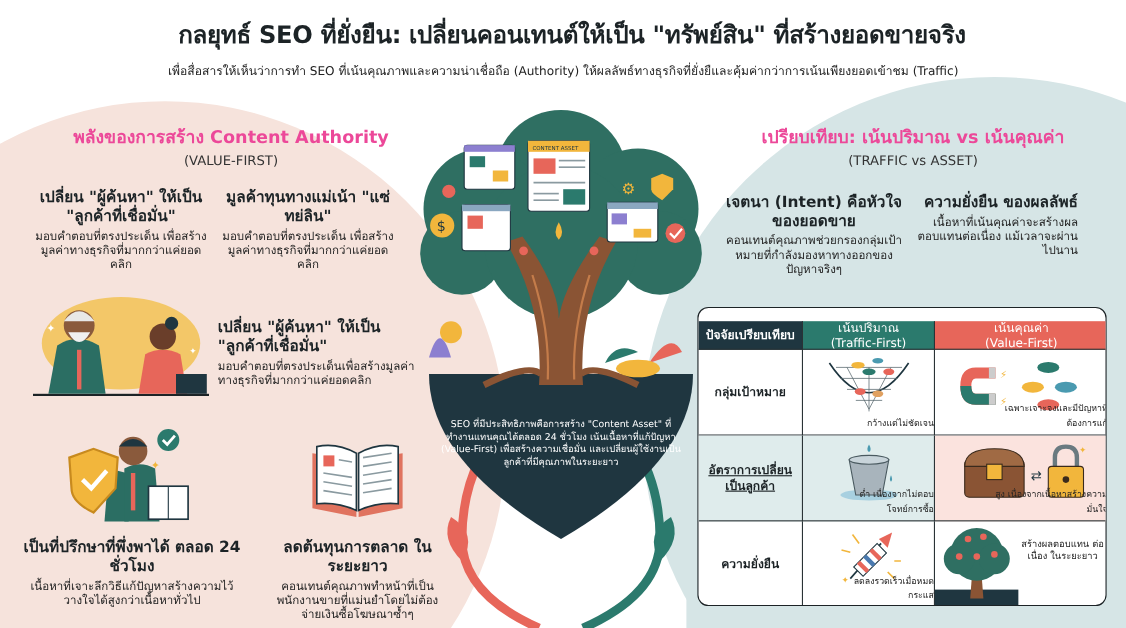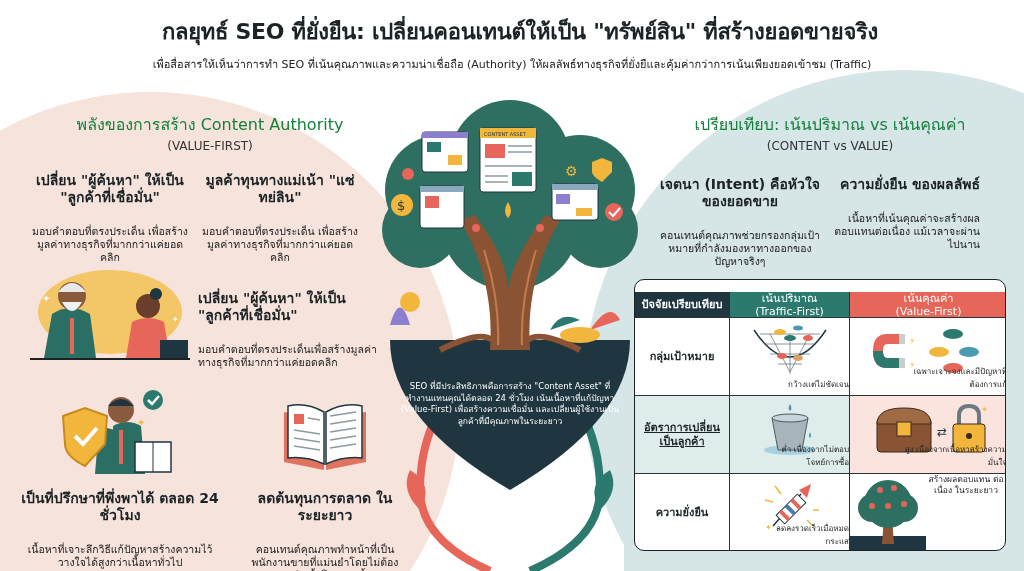--- a/index.html
+++ b/index.html
@@ -9,26 +9,26 @@
   .bg-left { position: absolute; left: -160px; top: 92px; width: 620px; height: 620px; border-radius: 50%; background: #f6e3dc; }
   .bg-right { position: absolute; right: -200px; top: 70px; width: 640px; height: 640px; border-radius: 50%; background: #d6e5e6; }
   .bg-left-lower { position: absolute; left: 0; top: 300px; width: 410px; height: 271px; background: #f6e3dc; }
   .bg-right-lower { position: absolute; right: 0; top: 300px; width: 400px; height: 271px; background: #d6e5e6; }
 
   .header { position: absolute; top: 14px; left: 0; width: 1024px; text-align: center; z-index: 5; }
   .header h1 { font-family: "DejaVu Sans", sans-serif; font-weight: bold; font-size: 22px; color: #1c2326; letter-spacing: -0.3px; padding-left: 16px; }
   .header p { font-size: 11px; color: #222; margin-top: 6px; }
 
   .panel-title { position: absolute; text-align: center; z-index: 5; }
-  .panel-title .t { font-weight: normal; font-size: 16px; color: #15803d; }
+  .panel-title .t { font-weight: bold; font-size: 16px; color: #ec4899; }
   .panel-title .s { font-size: 12px; color: #333; margin-top: 2px; }
 
   .card { position: absolute; text-align: center; z-index: 5; }
   .card .h { font-weight: bold; font-size: 14px; line-height: 17px; color: #1c2326; }
-  .card .d { font-size: 10.5px; line-height: 13px; color: #222; margin-top: 19px; }
+  .card .d { font-size: 10.5px; line-height: 13px; color: #222; margin-top: 3px; }
   .card.left-align { text-align: left; }
 
   .illus { position: absolute; z-index: 4; }
 
   
   .tree-wrap { position: absolute; left: 380px; top: 90px; width: 260px; height: 481px; z-index: 3; }
 
   
   .cmp-table { position: absolute; left: 634px; top: 279px; width: 372px; height: 272px; border: 1.5px solid #1c2326; border-radius: 10px; overflow: hidden; background: #fff; z-index: 6; display: grid; grid-template-columns: 95px 120px 157px; grid-template-rows: 38px 78px 78px 78px; }
   .cell { border-right: 1px solid #2a3336; border-bottom: 1px solid #2a3336; position: relative; display: flex; align-items: center; justify-content: center; text-align: center; }
@@ -206,21 +206,21 @@
     <path d="M170 240 Q180 220 200 230" fill="#2b7a6d"></path>
     <path d="M210 240 Q230 210 240 230" fill="#e7665a"></path>
     <ellipse cx="200" cy="245" rx="20" ry="8" fill="#f2b63c"></ellipse>
   </svg>
 </div>
 
 <div class="tree-caption">SEO ที่มีประสิทธิภาพคือการสร้าง "Content Asset" ที่ทำงานแทนคุณได้ตลอด 24 ชั่วโมง เน้นเนื้อหาที่แก้ปัญหา (Value-First) เพื่อสร้างความเชื่อมั่น และเปลี่ยนผู้ใช้งานเป็นลูกค้าที่มีคุณภาพในระยะยาว</div>
 
 <div class="panel-title" style="left:670px; top:112px; width:320px;">
   <div class="t">เปรียบเทียบ: เน้นปริมาณ vs เน้นคุณค่า</div>
-  <div class="s">(CONTENT vs VALUE)</div>
+  <div class="s">(TRAFFIC vs ASSET)</div>
 </div>
 
 <div class="card" style="left:660px; top:176px; width:160px;">
   <div class="h">เจตนา (Intent) คือหัวใจของยอดขาย</div>
   <div class="d">คอนเทนต์คุณภาพช่วยกรองกลุ่มเป้าหมายที่กำลังมองหาทางออกของปัญหาจริงๆ</div>
 </div>
 <div class="card" style="left:830px; top:176px; width:150px;text-align:right;">
   <div class="h">ความยั่งยืน ของผลลัพธ์</div>
   <div class="d">เนื้อหาที่เน้นคุณค่าจะสร้างผลตอบแทนต่อเนื่อง แม้เวลาจะผ่านไปนาน</div>
 </div>
@@ -322,15 +322,15 @@
       <circle cx="22" cy="34" r="14" fill="#2f6f62"></circle>
         <circle cx="54" cy="34" r="14" fill="#2f6f62"></circle>
       <g fill="#e7665a">
           <circle cx="30" cy="16" r="3"></circle>
           <circle cx="44" cy="14" r="3"></circle>
           <circle cx="22" cy="32" r="3"></circle>
           <circle cx="38" cy="32" r="3"></circle>
           <circle cx="54" cy="30" r="3"></circle>
         </g>
     </svg>
-    <div style="position:absolute; left:78px; top:0; width:76px; font-size:8.5px; line-height:11px; text-align:center; color:#222;">สร้างผลตอบแทน ต่อเนื่อง ในระยะยาว</div>
+    <div style="position:absolute; left:78px; top:16px; width:76px; font-size:8.5px; line-height:11px; text-align:center; color:#222;">สร้างผลตอบแทน ต่อเนื่อง ในระยะยาว</div>
   </div>
 </div>
 
 </body></html>

